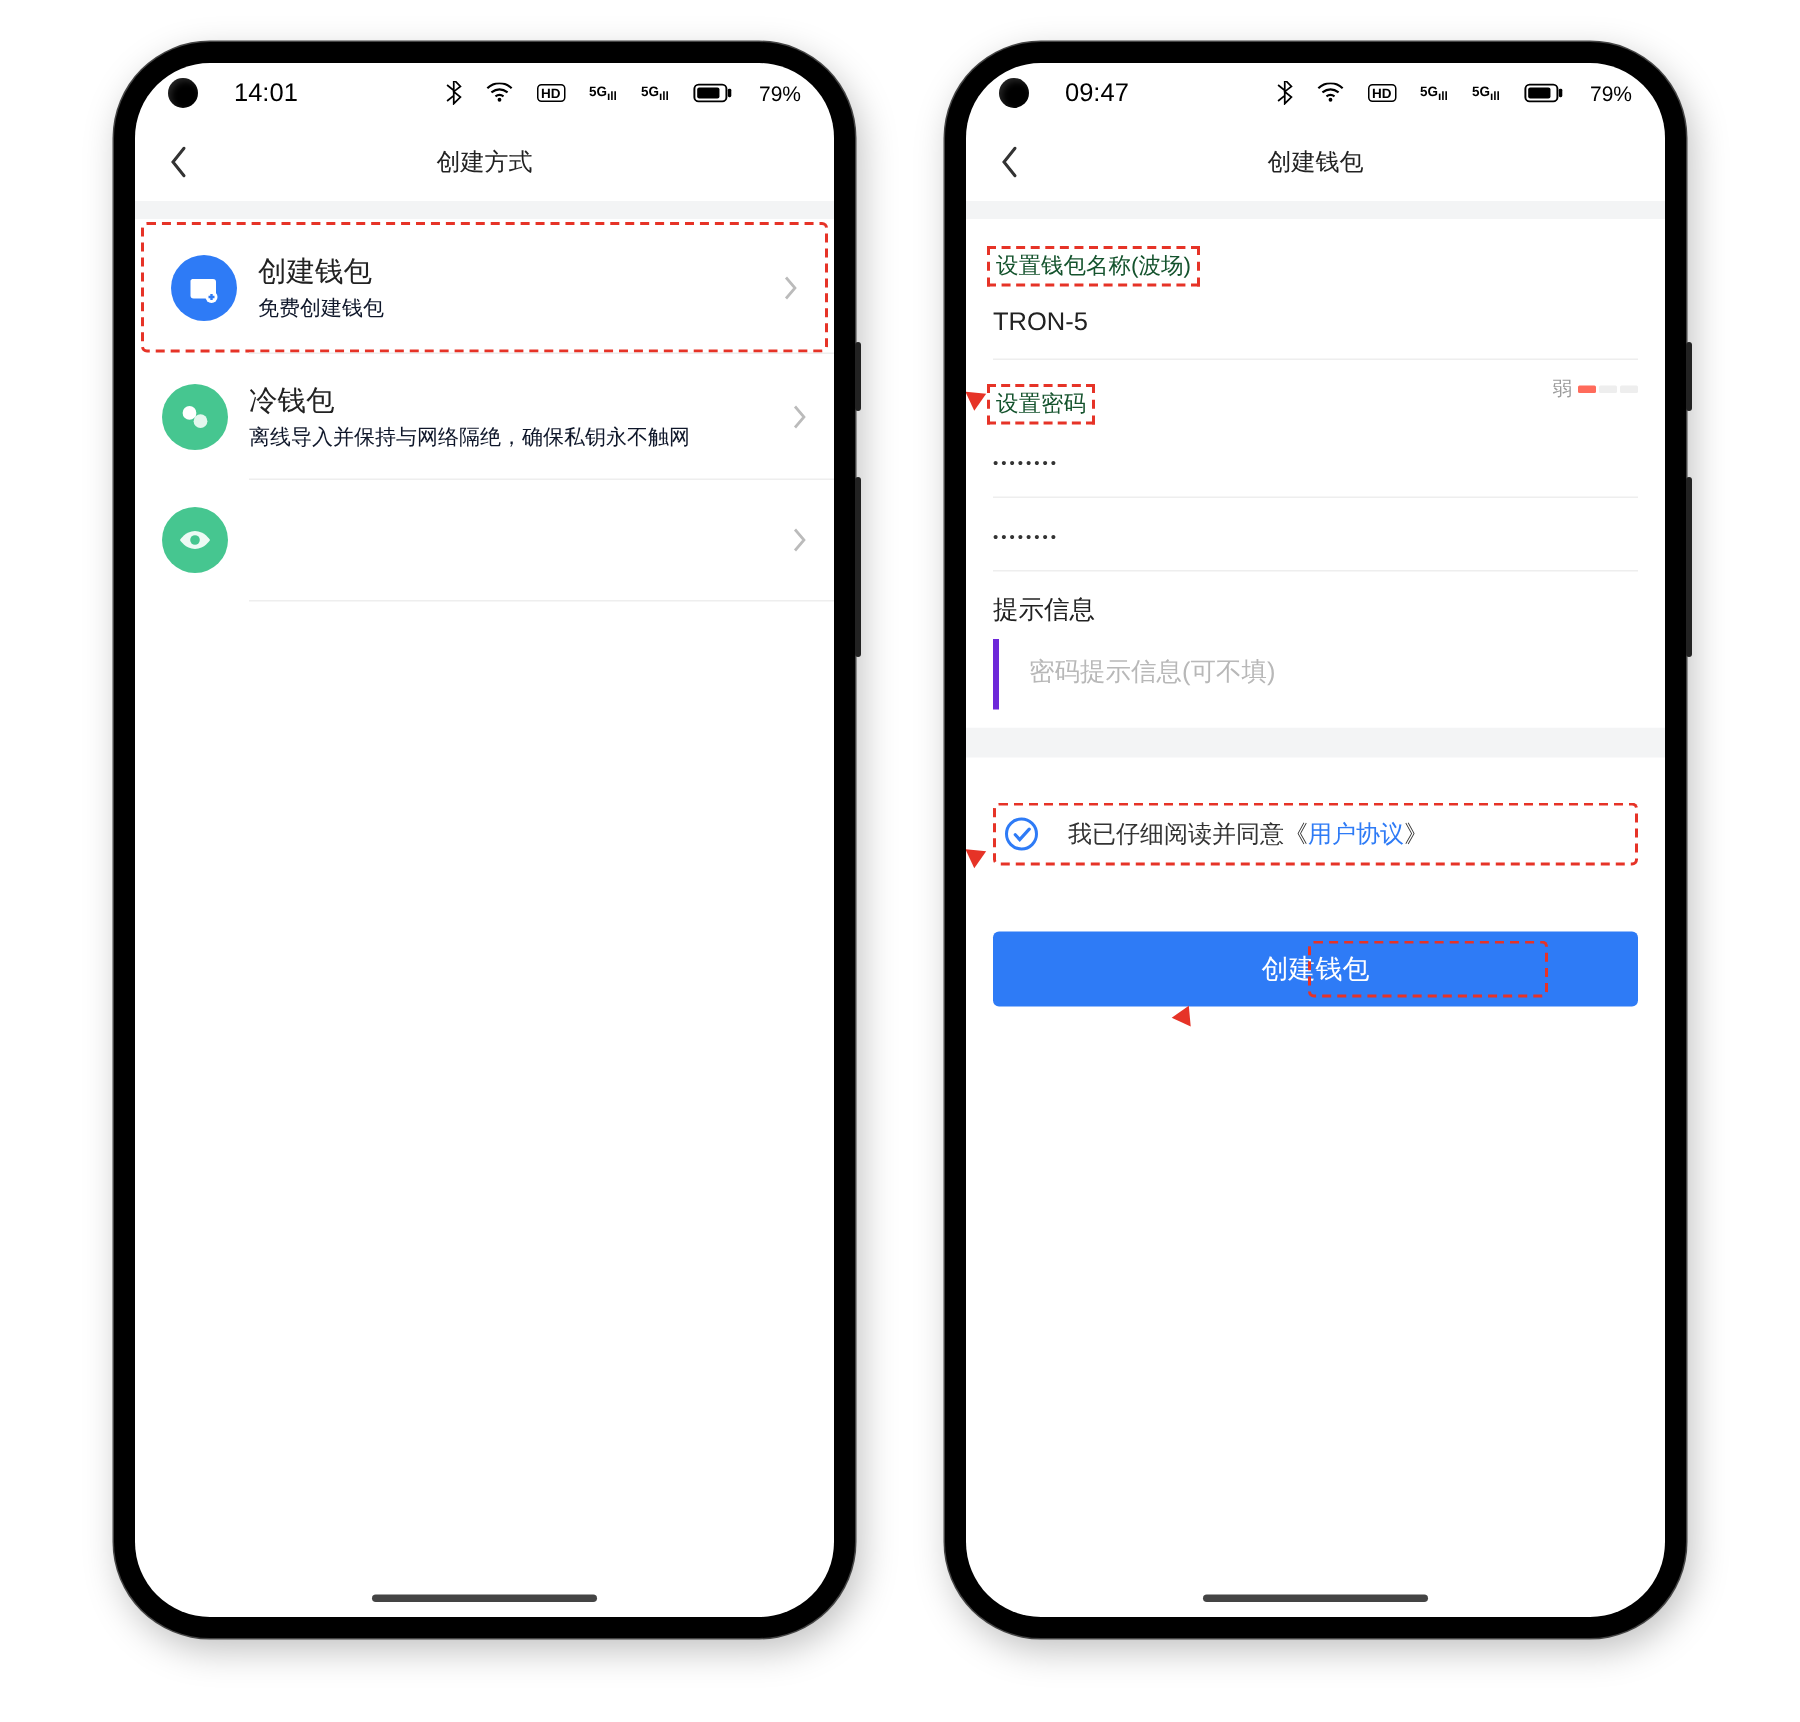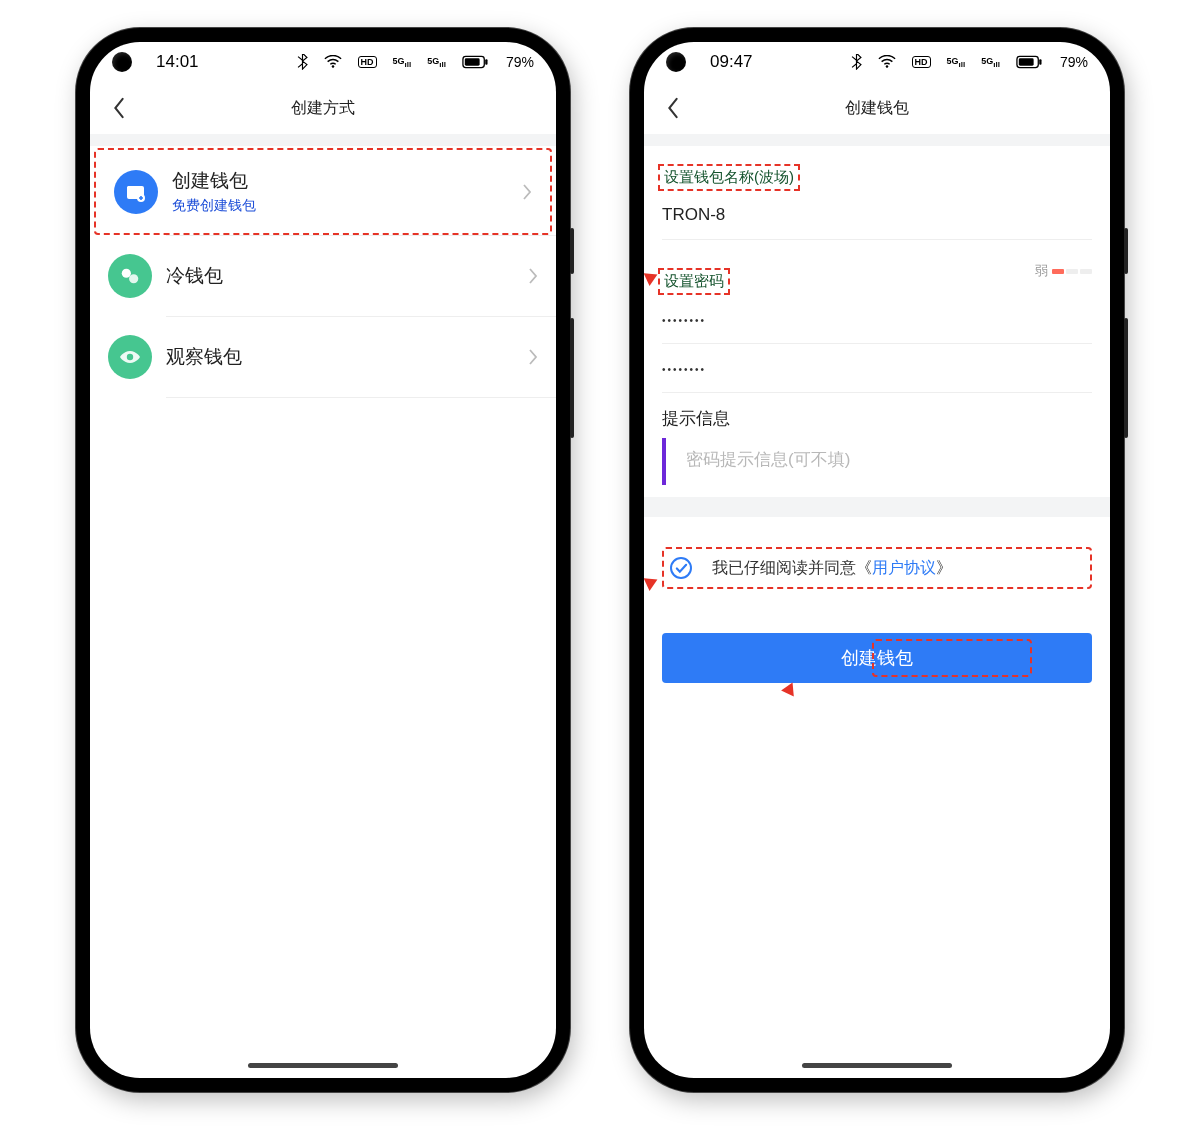--- a/index.html
+++ b/index.html
@@ -77,21 +77,21 @@
     padding: 18px 18px;
     background: #fff;
   }
   .li-icon {
     width: 44px; height: 44px; border-radius: 50%;
     display:flex; align-items:center; justify-content:center;
     margin-right: 14px; flex-shrink:0;
   }
   .li-body { flex:1; }
   .li-title { font-size: 19px; color:#222; }
-  .li-sub { font-size: 14px; color:#1d4ed8; margin-top:3px; }
+  .li-sub { font-size: 14px; color:#0f172a; margin-top:3px; }
   .chev { color:#bbb; }
   .divider { height:1px; background:#eee; margin-left:76px; }
   .highlight-red {
     border: 2px dashed #e63327;
     border-radius: 4px;
   }
   .arrow-anno {
     position: absolute; width: 0; height: 0;
     border-top: 7px solid transparent;
     border-bottom: 7px solid transparent;
@@ -201,37 +201,37 @@
 
       <div class="list-item">
         <div class="li-icon" style="background:#46c690">
           <svg width="22" height="22" viewBox="0 0 24 24" fill="#fff">
               <circle cx="8" cy="9" r="5"></circle>
               <circle cx="16" cy="15" r="5" opacity=".85"></circle>
             </svg>
         </div>
         <div class="li-body">
           <div class="li-title">冷钱包</div>
+          <div class="li-sub">离线导入并保持与网络隔绝，确保私钥永不触网</div>
         </div>
         <svg class="chev" width="10" height="18" viewBox="0 0 10 18">
             <path d="M2 2l6 7-6 7" fill="none" stroke="#bbb" stroke-width="1.8"></path>
           </svg>
       </div>
 
       <div class="divider"></div>
 
       <div class="list-item">
         <div class="li-icon" style="background:#46c690">
           <svg width="24" height="24" viewBox="0 0 24 24" fill="#fff">
               <path d="M2 12s3.5-6 10-6 10 6 10 6-3.5 6-10 6S2 12 2 12z" opacity=".9"></path>
               <circle cx="12" cy="12" r="3.2" fill="#46c690"></circle>
             </svg>
         </div>
         <div class="li-body">
-          <div class="li-title">观察钱包</div>
         </div>
         <svg class="chev" width="10" height="18" viewBox="0 0 10 18">
             <path d="M2 2l6 7-6 7" fill="none" stroke="#bbb" stroke-width="1.8"></path>
           </svg>
       </div>
 
       <div class="divider"></div>
     </div>
 
     <div class="home-pill"></div>
@@ -269,23 +269,23 @@
             <path d="M11 2 3 12l8 10" fill="none" stroke="#333" stroke-width="2.2" stroke-linecap="round"></path>
           </svg>
       </div>
       <div class="title">创建钱包</div>
     </div>
     <div class="gap"></div>
 
     <div class="form" style="position:relative">
       
       <span class="form-label hl">设置钱包名称(波场)</span>
-      <div class="form-value">TRON-8</div>
-
-      <div style="margin-top:22px; position:relative">
+      <div class="form-value">TRON-5</div>
+
+      <div style="margin-top:10px; position:relative">
         <div class="arrow-anno" style="left:-16px;top:8px"></div>
         <span class="form-label hl">设置密码</span>
         <span class="strength">
           <span>弱</span>
           <span class="strength-bar">
               <span class="on"></span>
               <span></span>
               <span></span>
             </span>
         </span>

